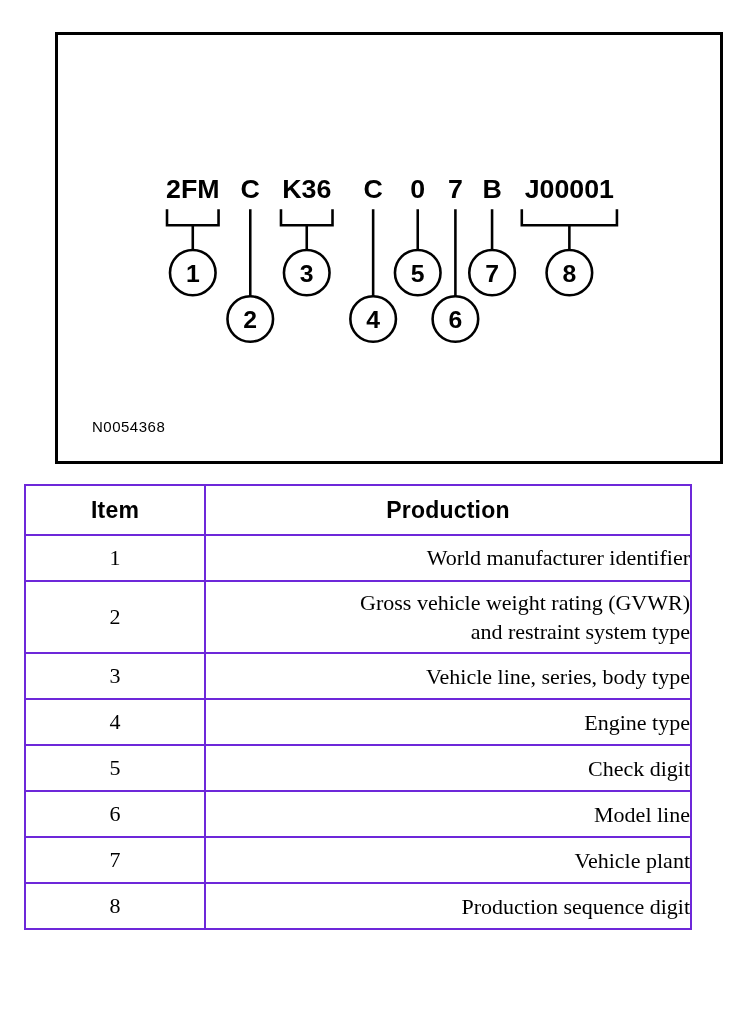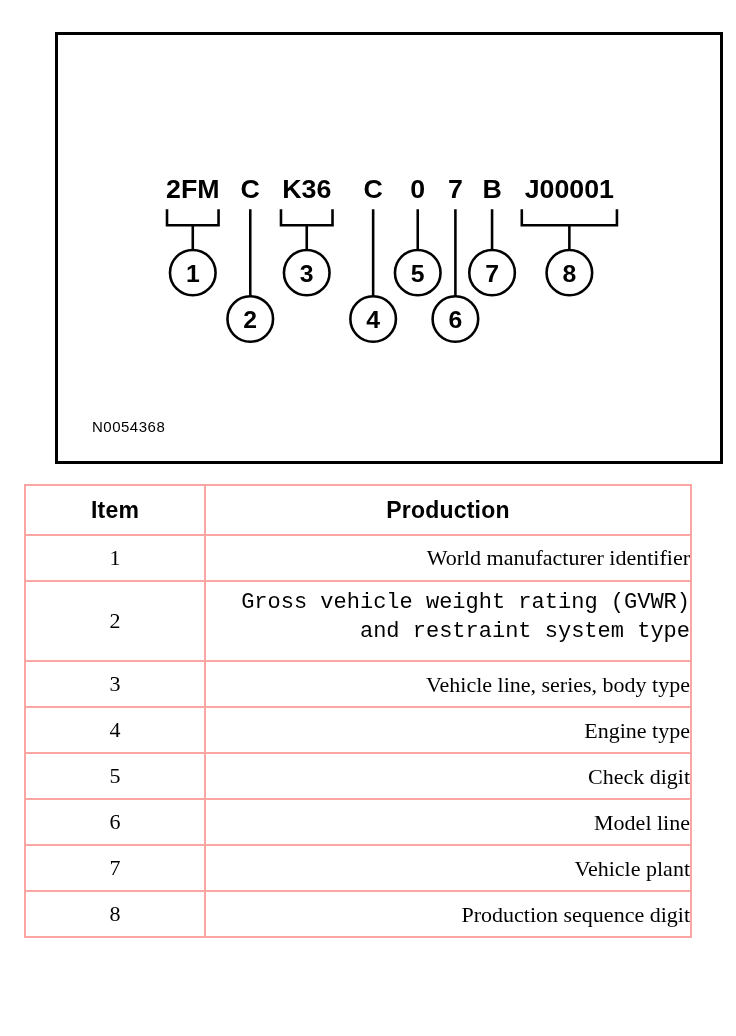--- a/index.html
+++ b/index.html
@@ -86,21 +86,21 @@
   .item-table {
     position: absolute;
     left: 24px;
     top: 484px;
     width: 668px;
     border-collapse: collapse;
     table-layout: fixed;
     background: #ffffff;
   }
   .item-table td, .item-table th {
-    border: 2px solid #fca5a5;
+    border: 2px solid #6d28d9;
     padding: 0;
     vertical-align: middle;
   }
   .col-item { width: 180px; }
 
   .item-table thead th {
     font-family: "Liberation Sans", sans-serif;
     font-weight: bold;
     font-size: 23px;
     text-align: center;
@@ -116,22 +116,21 @@
   .cell-item {
     text-align: center;
   }
   .cell-desc {
     text-align: right;
     padding-left: 16px;
     line-height: 1.32;
   }
   .cell-desc.two-line {
     padding-top: 6px;
-    padding-bottom: 14px;
-    font-family: Liberation Mono, monospace;
+    padding-bottom: 6px;
   }
   .desc-line { display: block; }
 </style>
 </head>
 <body>
 
 <div class="figure-frame">
 
   <div class="vin-diagram">
     <svg class="vin-svg" viewBox="0 0 668 432" preserveAspectRatio="none">

